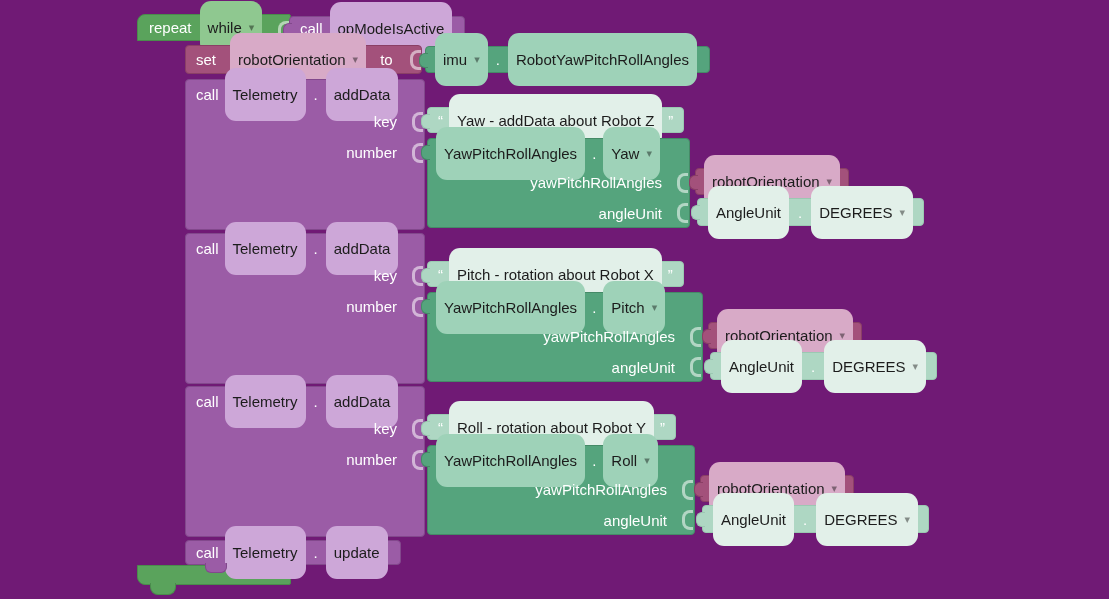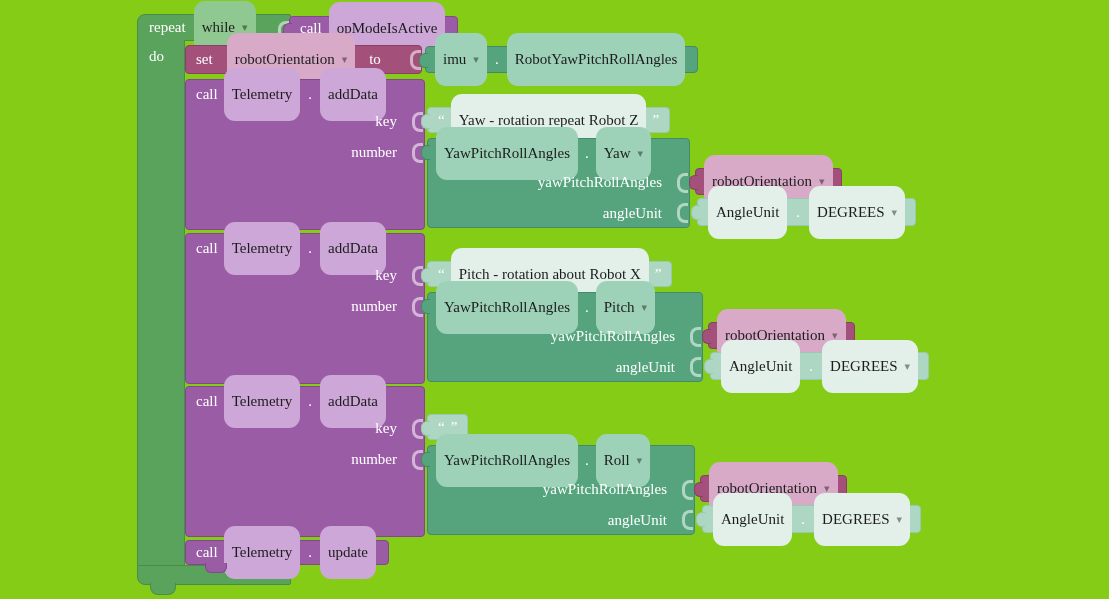--- a/index.html
+++ b/index.html
@@ -1,18 +1,18 @@
 <!DOCTYPE html>
 <html><head>
 <meta charset="utf-8">
 <style>
   html,body { margin:0; padding:0; background:#ffffff; }
   .workspace {
     position:relative; width:1109px; height:599px; overflow:hidden;
-    font-family:Liberation Serif, serif; font-size:15px; background:#84cc16;
+    font-family:Liberation Sans, sans-serif; font-size:15px; background:#701a75;
   }
   .blk { position:absolute; box-sizing:border-box; display:flex; align-items:center;
          white-space:nowrap; }
   
   .green  { background:#5aa35c; border:1px solid #4a8c4c; }
   .purple { background:#9b5ca6; border:1px solid #82488c; }
   .pink   { background:#a3517b; border:1px solid #8a3f65; }
   .teal   { background:#55a47d; border:1px solid #458a67; }
   .mint   { background:#aed7c3; border:1px solid #9bc8b2; }
   .rad { border-radius:4px; }
@@ -49,23 +49,20 @@
 <div class="workspace">
 
   <div class="blk green" style="left:137px; top:14px; width:154px; height:27px; border-radius:8px 2px 0 0; padding-left:11px; gap:8px;">
     <span class="lbl">repeat</span>
     <span class="field f-green">
       <span>while</span>
       <span class="arrow">▾</span>
     </span>
     <span class="sock" style="position:absolute; right:1px; top:6px;"></span>
   </div>
-  <div class="blk green" style="left:137px; top:40px; width:48px; height:526px; border:1px solid #4a8c4c; border-top:0;">
-    <span class="lbl" style="position:absolute; left:11px; top:8px;">do</span>
-  </div>
   <div class="blk green" style="left:137px; top:565px; width:154px; height:20px; border-radius:0 2px 2px 8px;"></div>
   <div class="blk green" style="left:150px; top:583px; width:26px; height:12px; border-radius:0 0 8px 8px; border-top:0;"></div>
 
   <div class="blk purple rad tab tab-purple" style="left:289px; top:16px; height:25px; padding:0 12px 0 10px; gap:7px;">
     <span class="lbl">call</span>
     <span class="field f-purple">opModeIsActive</span>
   </div>
 
   <div class="blk pink rad" style="left:185px; top:45px; width:237px; height:29px; padding-left:10px; gap:14px;">
     <span class="lbl">set</span>
@@ -96,21 +93,21 @@
       <span class="lbl">key</span>
       <span class="sock"></span>
     </div>
     <div class="arow" style="top:59px;">
       <span class="lbl">number</span>
       <span class="sock"></span>
     </div>
   </div>
   <div class="blk mint rad tab tab-mint" style="left:427px; top:107px; height:26px; padding:0 10px; gap:6px;">
     <span class="q">“</span>
-    <span class="field f-mint">Yaw - rotation repeat Robot Z</span>
+    <span class="field f-mint">Yaw - addData about Robot Z</span>
     <span class="q">”</span>
   </div>
   <div class="blk teal rad tab tab-teal" style="left:427px; top:138px; width:263px; height:90px;">
     <div class="hrow" style="left:8px; gap:5px;">
       <span class="field f-teal">YawPitchRollAngles</span>
       <span class="dot">.</span>
       <span class="field f-teal">
         <span>Yaw</span>
         <span class="arrow">▾</span>
       </span>
@@ -204,20 +201,21 @@
       <span class="lbl">key</span>
       <span class="sock"></span>
     </div>
     <div class="arow" style="top:59px;">
       <span class="lbl">number</span>
       <span class="sock"></span>
     </div>
   </div>
   <div class="blk mint rad tab tab-mint" style="left:427px; top:414px; height:26px; padding:0 10px; gap:6px;">
     <span class="q">“</span>
+    <span class="field f-mint">Roll - rotation about Robot Y</span>
     <span class="q">”</span>
   </div>
   <div class="blk teal rad tab tab-teal" style="left:427px; top:445px; width:268px; height:90px;">
     <div class="hrow" style="left:8px; gap:5px;">
       <span class="field f-teal">YawPitchRollAngles</span>
       <span class="dot">.</span>
       <span class="field f-teal">
         <span>Roll</span>
         <span class="arrow">▾</span>
       </span>

